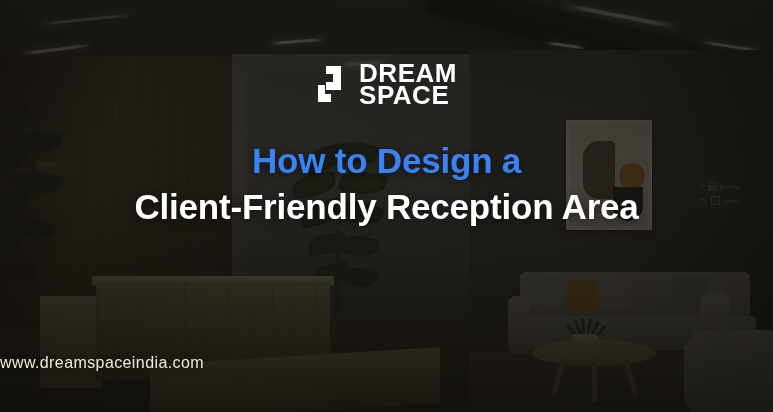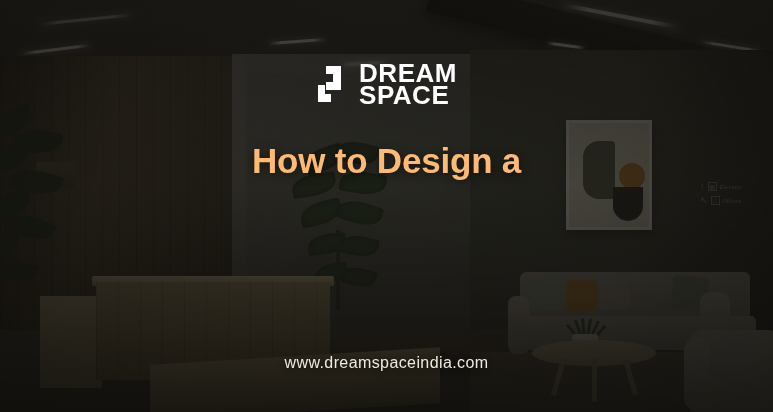--- a/index.html
+++ b/index.html
@@ -233,33 +233,33 @@
     color:#ffffff; font-weight:700; font-size:26px;
     letter-spacing:.5px;
   }
   .logo-tagline {
     margin-top:6px; color:#cfcac0; font-size:8.5px;
     letter-spacing:2.6px; font-weight:400;
   }
 
   .headline { margin-top:34px; text-align:center; }
   .headline-line1 {
-    color:#fdba74; font-size:35px; font-weight:700; letter-spacing:-.2px;
+    color:#3b82f6; font-size:35px; font-weight:700; letter-spacing:-.2px;
     line-height:1.12;
     text-shadow:0 2px 10px rgba(0,0,0,.55);
   }
   .headline-line2 {
     margin-top:7px;
     color:#ffffff; font-size:35px; font-weight:700; letter-spacing:-.2px;
     line-height:1.12;
     text-shadow:0 2px 10px rgba(0,0,0,.55);
   }
 
   .url {
-    position:absolute; left:0; right:0; bottom:40px; text-align:center;
+    position:absolute; left:0; right:0; bottom:40px; text-align:left;
     color:#efeae0; font-size:16px; letter-spacing:.4px; font-weight:400;
     text-shadow:0 1px 6px rgba(0,0,0,.6);
   }
 </style>
 </head>
 <body>
 
 <div class="banner">
 
   <div class="photo">
@@ -376,17 +376,18 @@
         </span>
         <span class="logo-words">
           <span class="logo-word">DREAM</span>
           <span class="logo-word">SPACE</span>
         </span>
       </div>
     </div>
 
     <div class="headline">
       <div class="headline-line1">How to Design a</div>
+      <div class="headline-line2">Client-Friendly Reception Area</div>
     </div>
   </div>
 
   <div class="url">www.dreamspaceindia.com</div>
 </div>
 
 </body></html>

